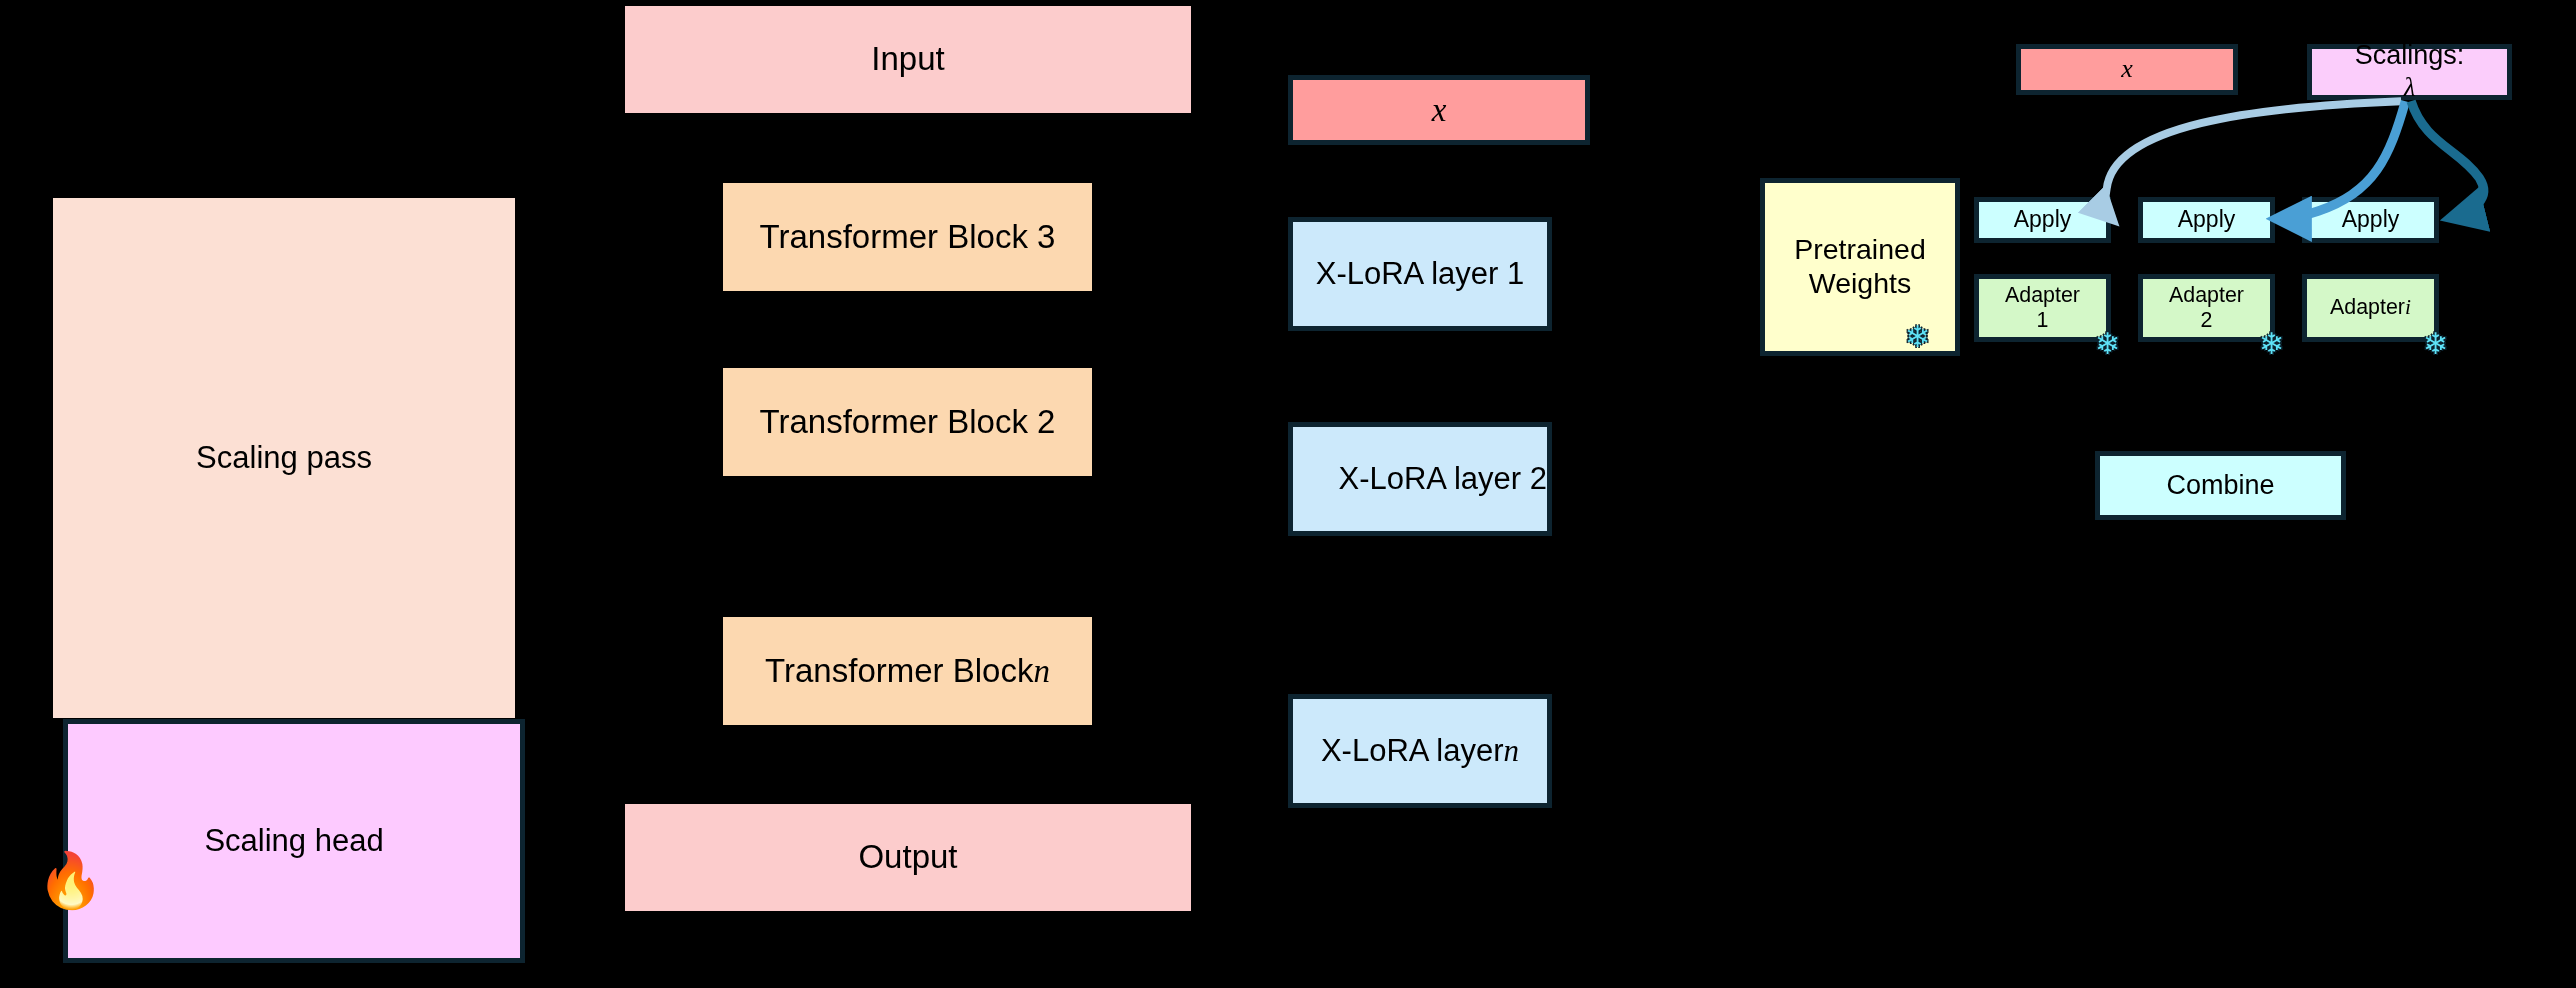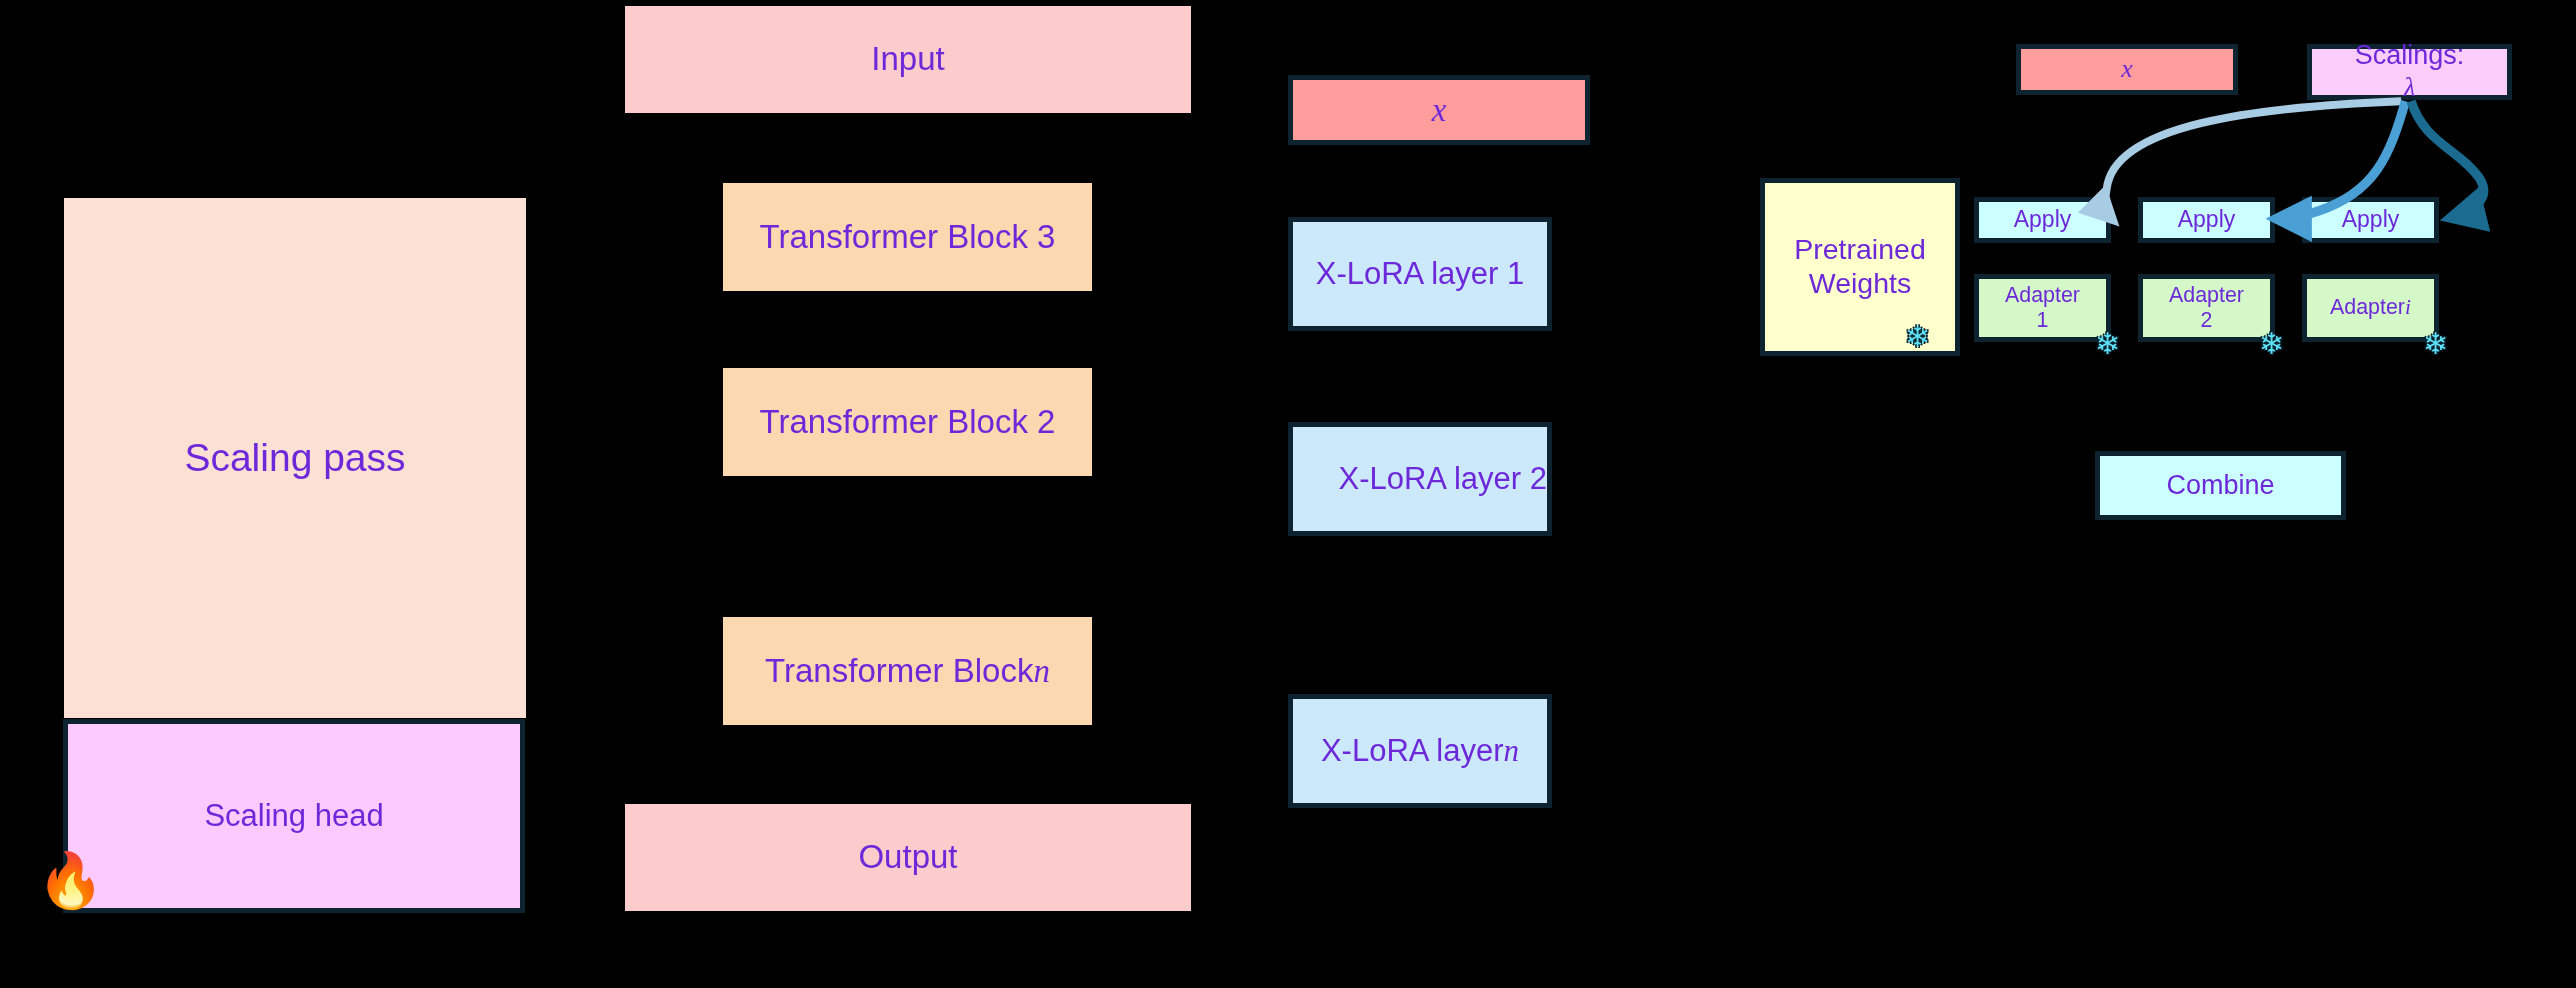--- a/index.html
+++ b/index.html
@@ -15,32 +15,32 @@
     overflow: hidden;
     font-family: "Liberation Sans", sans-serif;
   }
   .box {
     position: absolute;
     box-sizing: border-box;
     display: flex;
     align-items: center;
     justify-content: center;
     text-align: center;
-    color: #6d28d9;
+    color: #000000;
     line-height: 1.18;
     white-space: pre-line;
   }
   
   .scaling-pass {
-    left: 64px; top: 198px; width: 462px; height: 520px;
+    left: 53px; top: 198px; width: 462px; height: 520px;
     background: #fce0d4;
-    font-size: 39px;
+    font-size: 31px;
   }
   .scaling-head {
-    left: 63px; top: 719px; width: 462px; height: 194px;
+    left: 63px; top: 719px; width: 462px; height: 244px;
     background: #fdcaff;
     border: 5.7px solid #0d2430;
     font-size: 31px;
   }
   .fire-emoji {
     position: absolute;
     left: 37px; top: 853px;
     font-size: 54px;
     line-height: 1;
     user-select: none;

